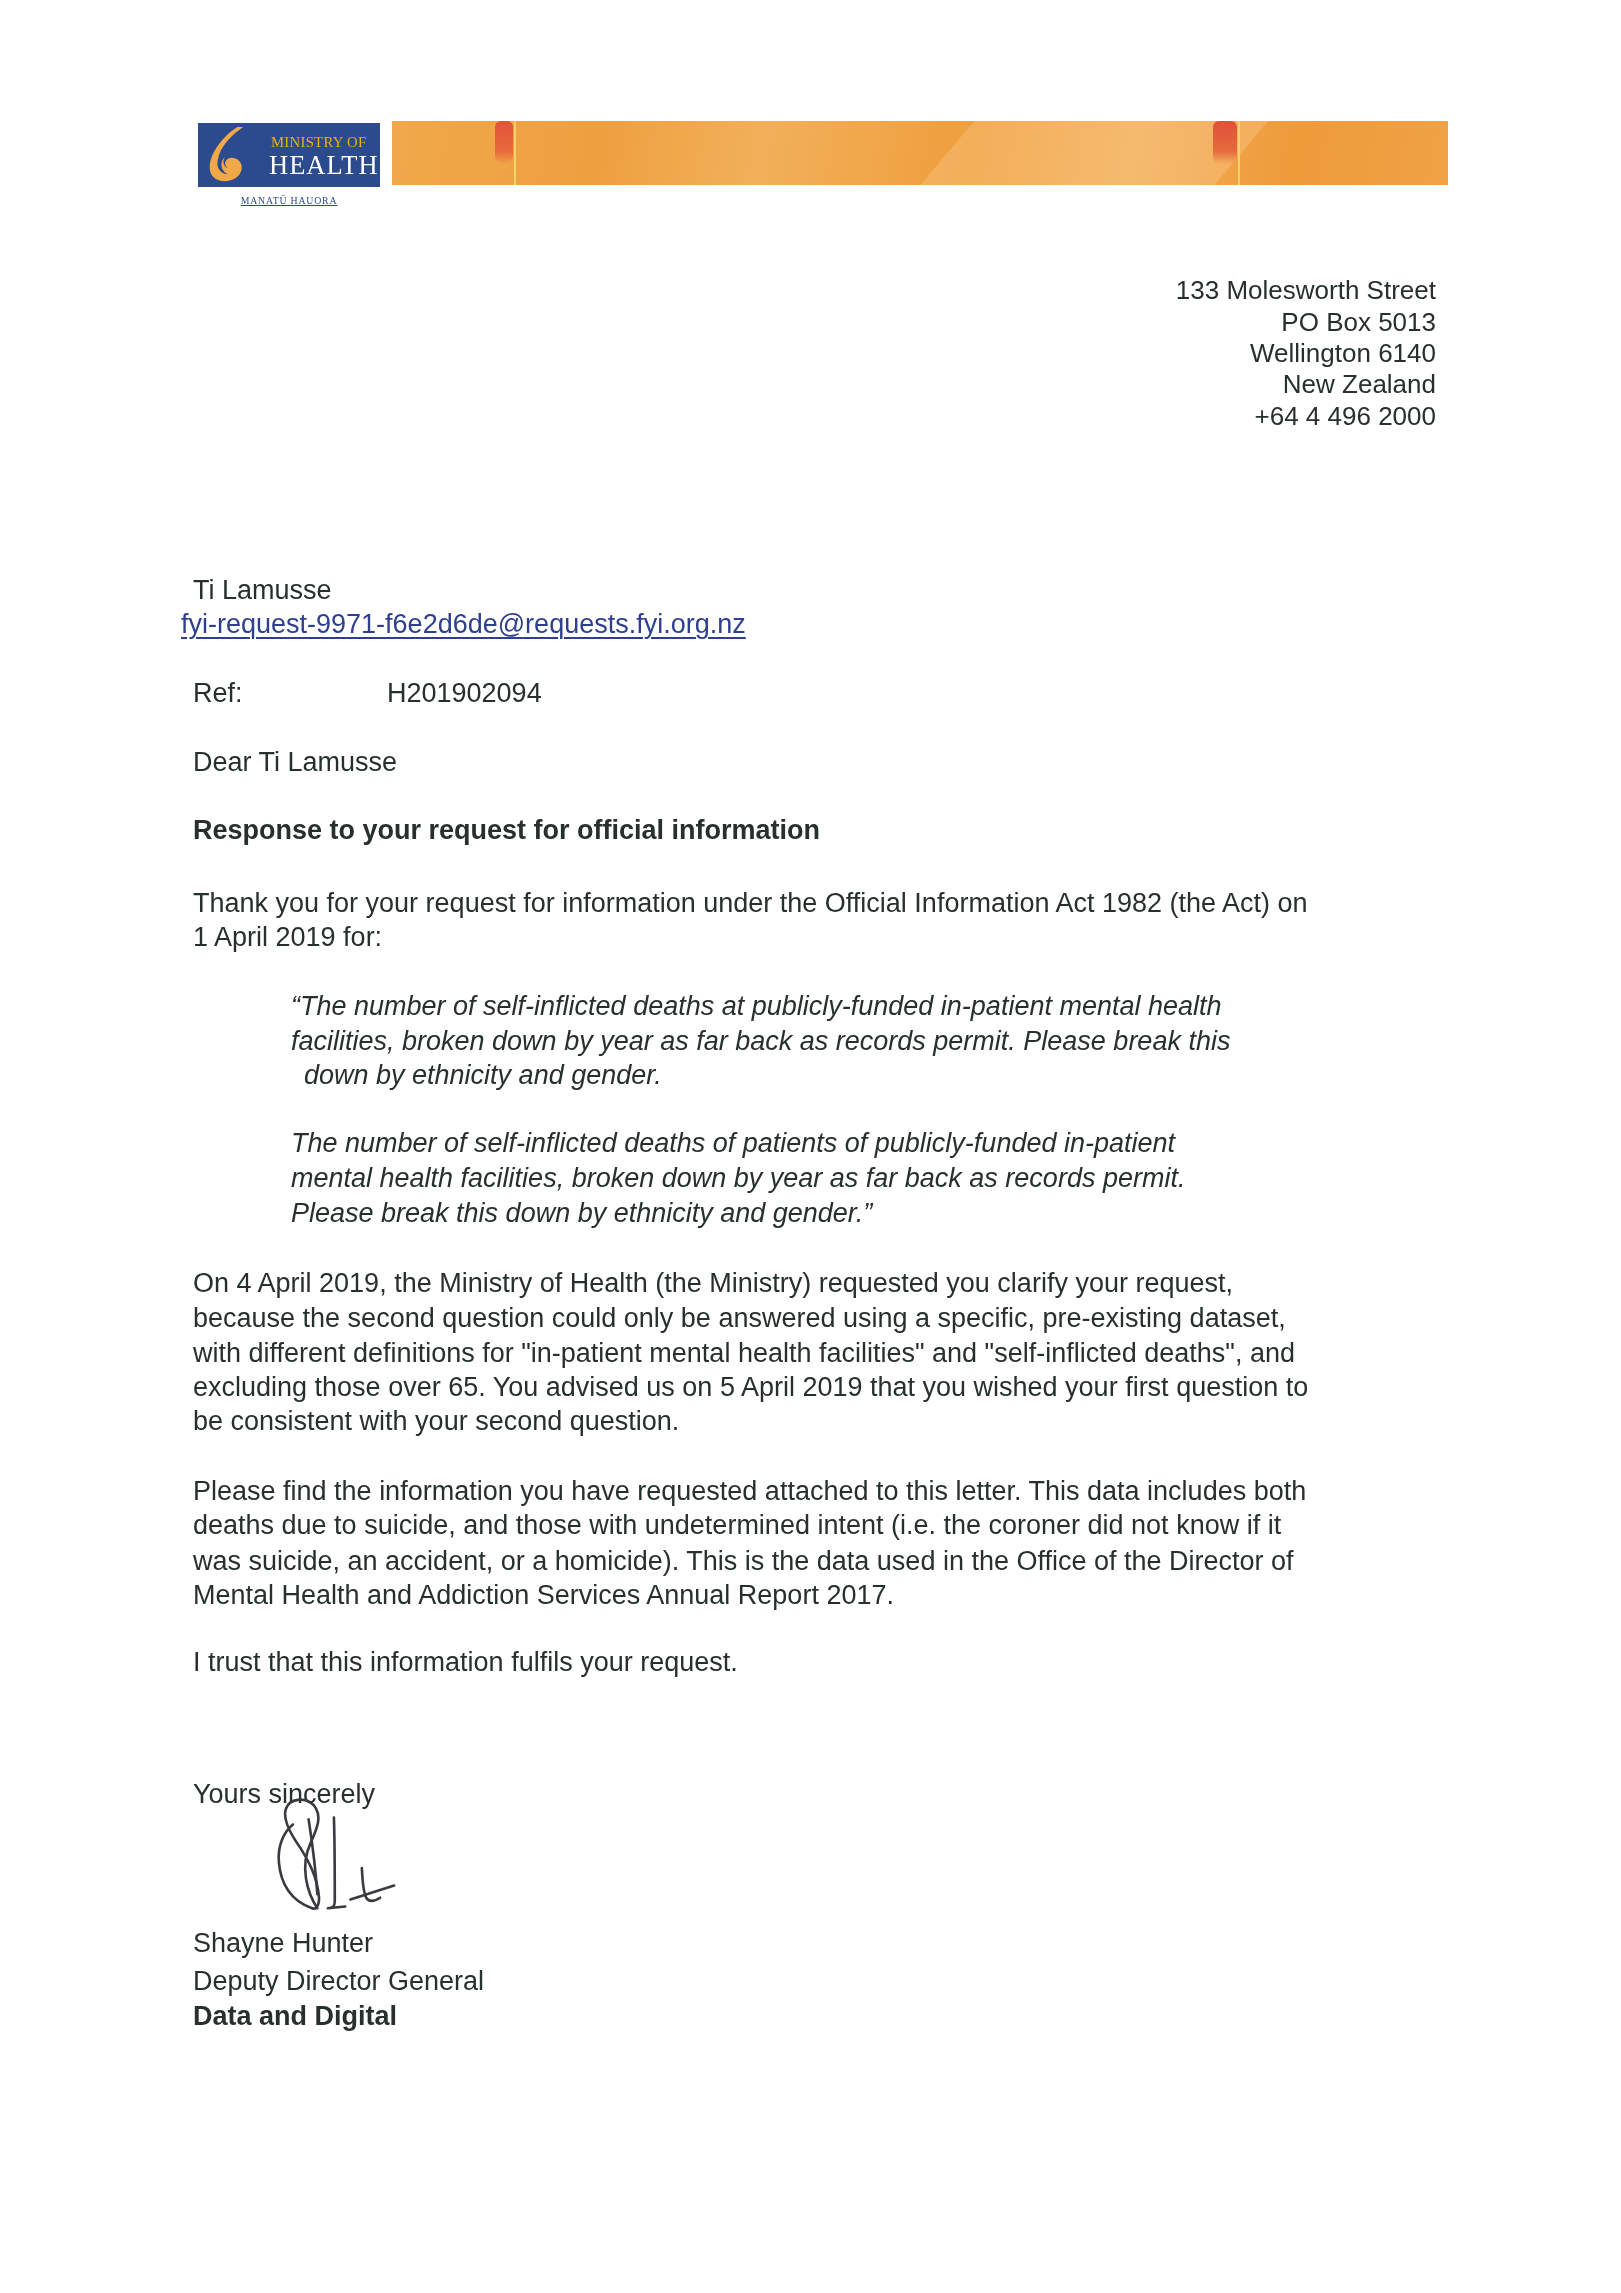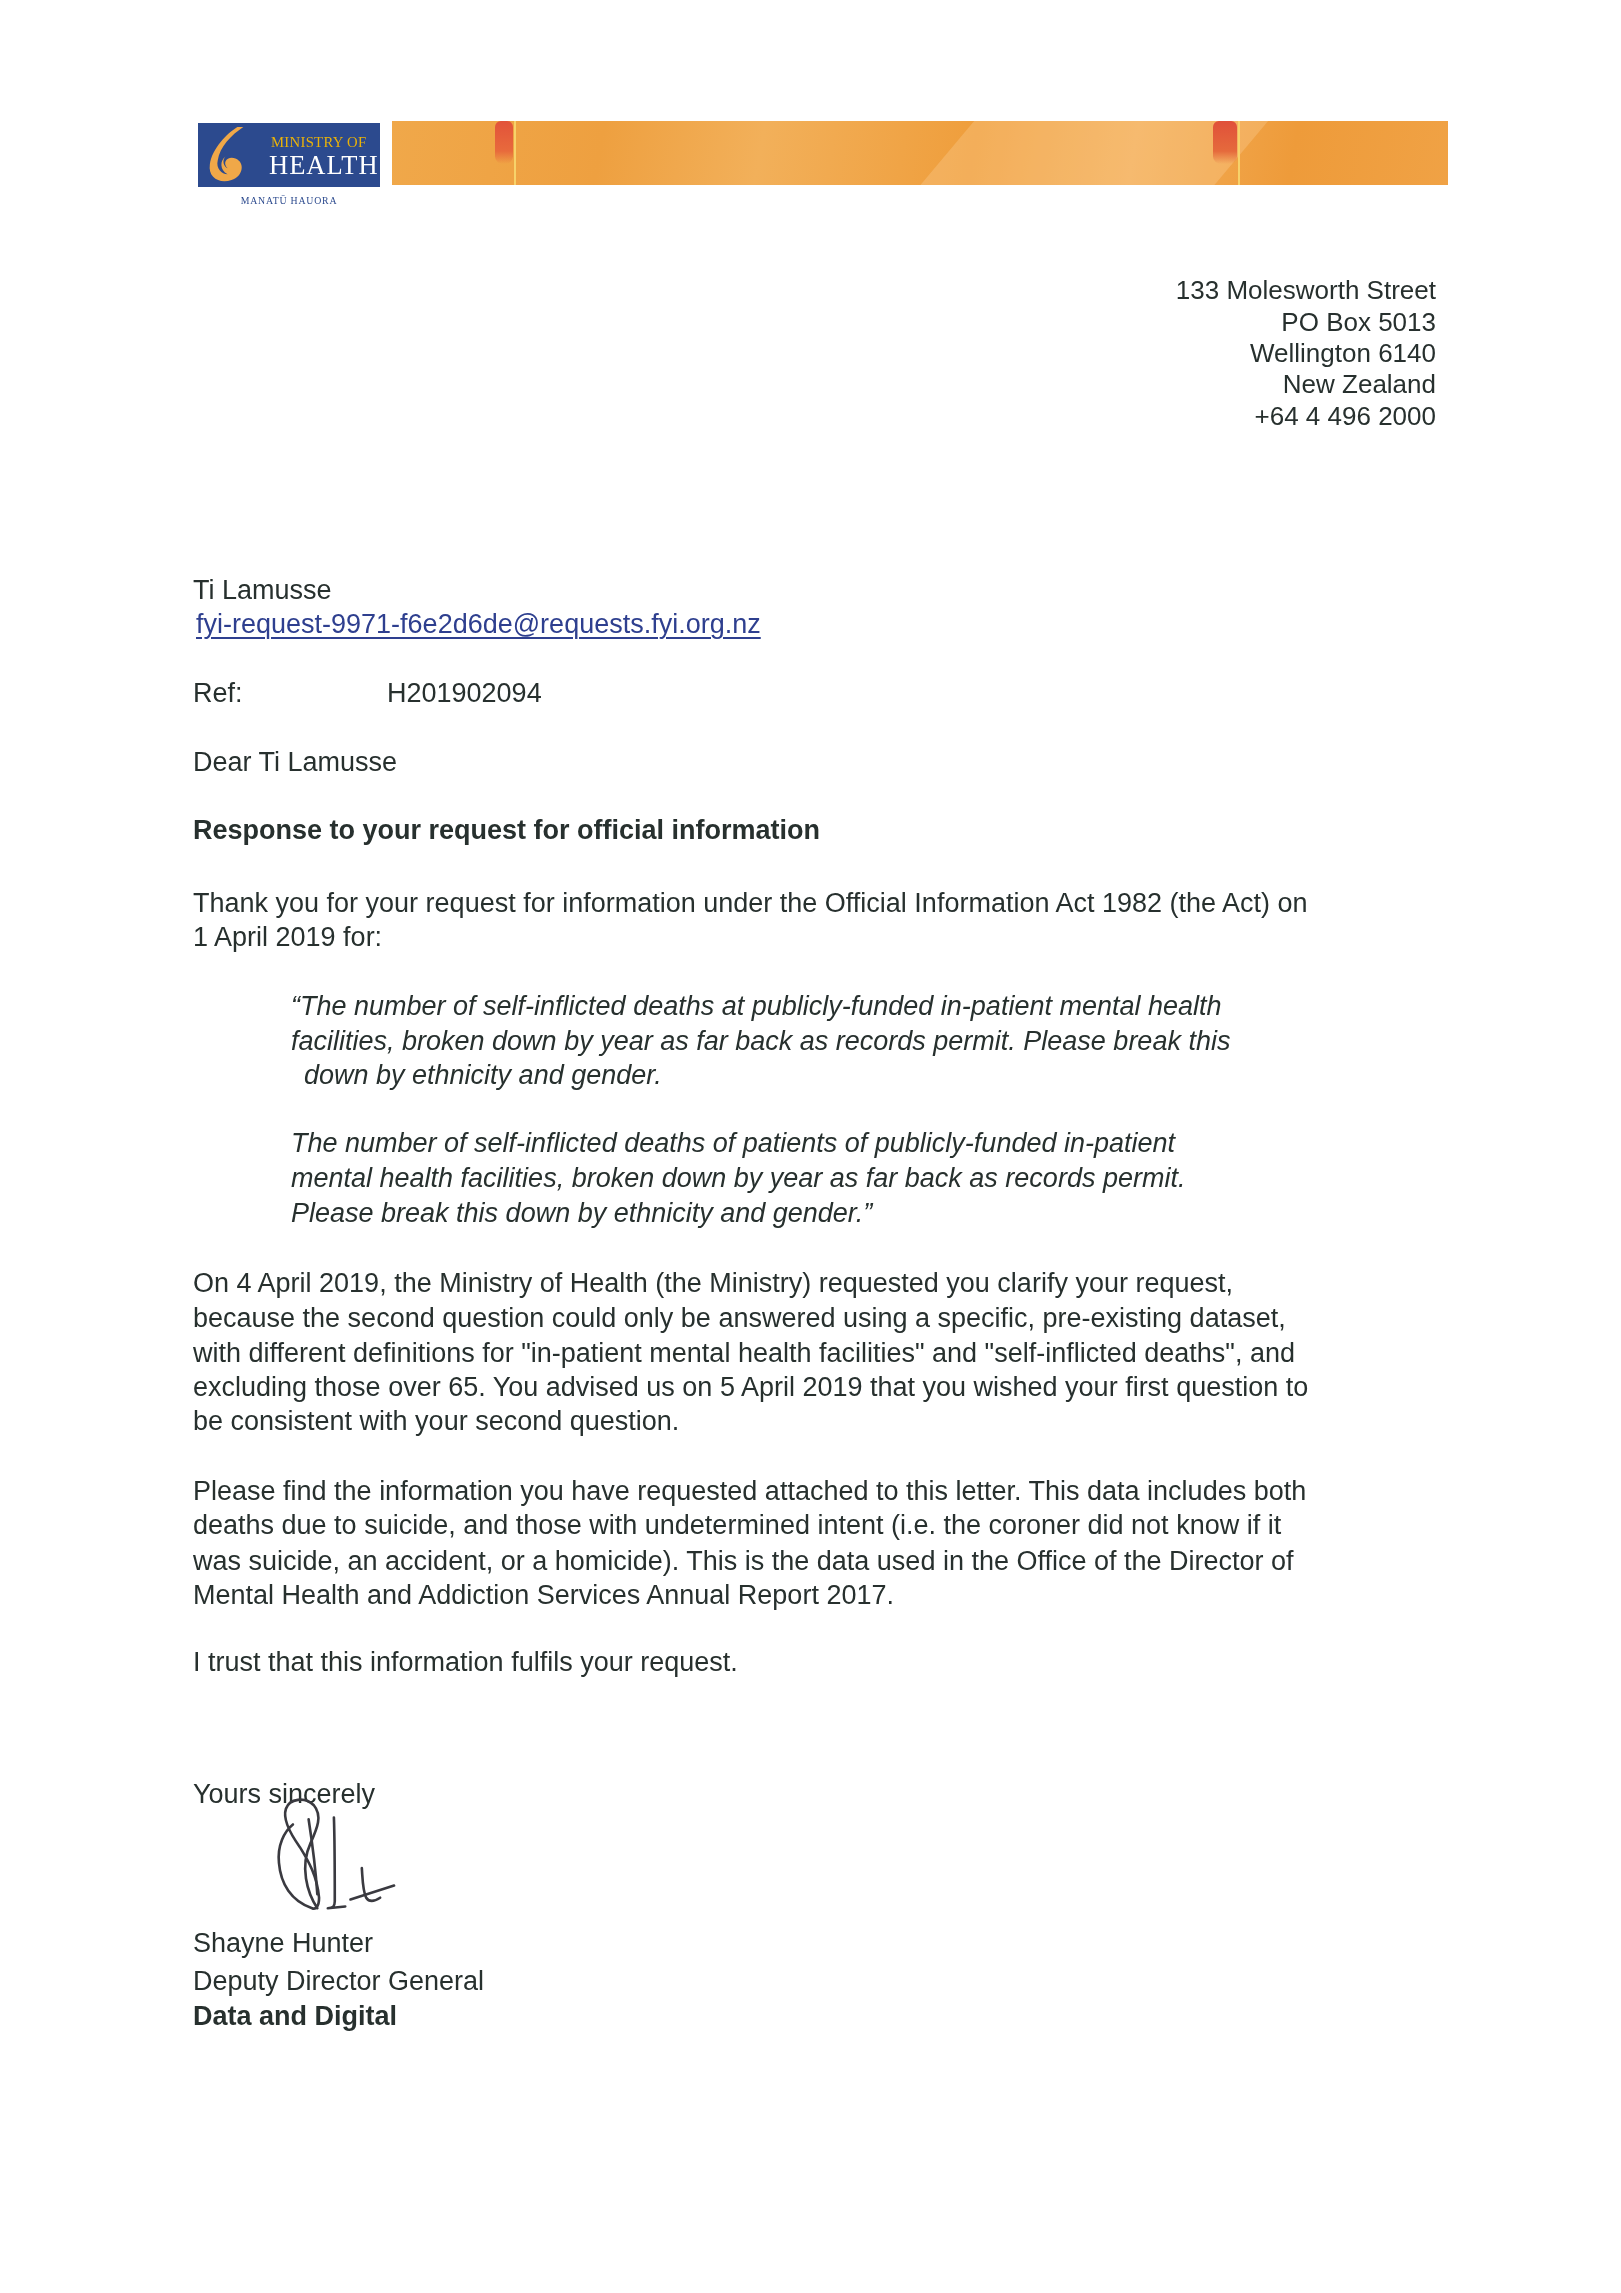--- a/index.html
+++ b/index.html
@@ -6,21 +6,21 @@
   body { width: 1621px; height: 2294px; position: relative; overflow: hidden;
          font-family: "Liberation Sans", sans-serif; color: #27302e; }
   .abs { position: absolute; white-space: nowrap; line-height: 1; }
   .t27 { font-size: 27px; }
   .it { font-style: italic; }
   .bold { font-weight: bold; }
   .logo-box { position: absolute; left: 198px; top: 123px; width: 182px; height: 64px; background: #2c4a8e; }
   .logo-swirl { position: absolute; left: 0; top: 0; }
   .logo-line1 { position: absolute; left: 73px; top: 10.8px; font-family: "Liberation Serif", serif; font-size: 14.7px; color: #eab308; letter-spacing: 0.3px; }
   .logo-line2 { position: absolute; left: 71px; top: 27.4px; font-family: "Liberation Serif", serif; font-size: 26.5px; color: #ffffff; letter-spacing: 1px; }
-  .logo-sub { position: absolute; left: 198px; top: 195px; width: 248px; text-align: center; font-family: "Liberation Serif", serif; font-size: 9.8px; color: #2c4a8e; letter-spacing: 0.8px; }
+  .logo-sub { position: absolute; left: 198px; top: 195px; width: 248px; text-align: center; font-family: "Liberation Serif", serif; font-size: 9.8px; color: #2c4a8e; letter-spacing: 0.8px; text-decoration: underline; }
   .banner { position: absolute; left: 392px; top: 121px; width: 1056px; height: 64px;
             background: linear-gradient(100deg, #f0a84a 0%, #eea040 20%, #f2b05a 35%, #ef9e3c 55%, #f3ae58 70%, #ee9b3a 85%, #f0a245 100%); overflow: hidden; }
   .banner .flame1 { position: absolute; left: 103px; top: 0; width: 17.6px; height: 43px; background: linear-gradient(180deg, #e2523a, #e86a3c 70%, rgba(240,160,70,0)); border-radius: 5.9px 5.9px 7.8px 7.8px; }
   .banner .streak1 { position: absolute; left: 122px; top: 0; width: 2px; height: 64px; background: #f7d26a; }
   .banner .flame2 { position: absolute; left: 821px; top: 0; width: 23.5px; height: 43px; background: linear-gradient(180deg, #e0503a, #e56a3c 70%, rgba(240,160,70,0)); border-radius: 5.9px 5.9px 7.8px 7.8px; }
   .banner .streak2 { position: absolute; left: 846px; top: 0; width: 2px; height: 64px; background: #f7d26a; }
   .banner .glow { position: absolute; left: 549px; top: -39px; width: 294px; height: 157px; background: rgba(255,225,180,0.25); transform: skewX(-40deg); }
   .addr { position: absolute; right: 185px; font-size: 26px; line-height: 1; text-align: right; white-space: nowrap; }
   .email { color: #2e3f8f; text-decoration: underline; text-underline-offset: 3.9px; text-decoration-thickness: 1.5px; }
   .sig { position: absolute; left: 265px; top: 1784px; }
@@ -46,21 +46,21 @@
 
 <div>
   <div class="addr" style="top:277px;">133 Molesworth Street</div>
   <div class="addr" style="top:309px;">PO Box 5013</div>
   <div class="addr" style="top:340px;">Wellington 6140</div>
   <div class="addr" style="top:371px;">New Zealand</div>
   <div class="addr" style="top:403px;">+64 4 496 2000</div>
 </div>
 
 <div class="abs t27" style="left:193px; top:577px;">Ti Lamusse</div>
-<a class="abs t27 email" style="left:196px; top:611px;">fyi-request-9971-f6e2d6de@requests.fyi.org.nz</a>
+<a class="abs t27 email" style="left:181px; top:611px;">fyi-request-9971-f6e2d6de@requests.fyi.org.nz</a>
 
 <div class="abs t27" style="left:193px; top:680px;">Ref:</div>
 <div class="abs t27" style="left:387px; top:680px;">H201902094</div>
 
 <div class="abs t27" style="left:193px; top:749px;">Dear Ti Lamusse</div>
 
 <div class="abs t27 bold" style="left:193px; top:817px;">Response to your request for official information</div>
 
 <div>
   <div class="abs t27" style="left:193px; top:890px;">Thank you for your request for information under the Official Information Act 1982 (the Act) on</div>

